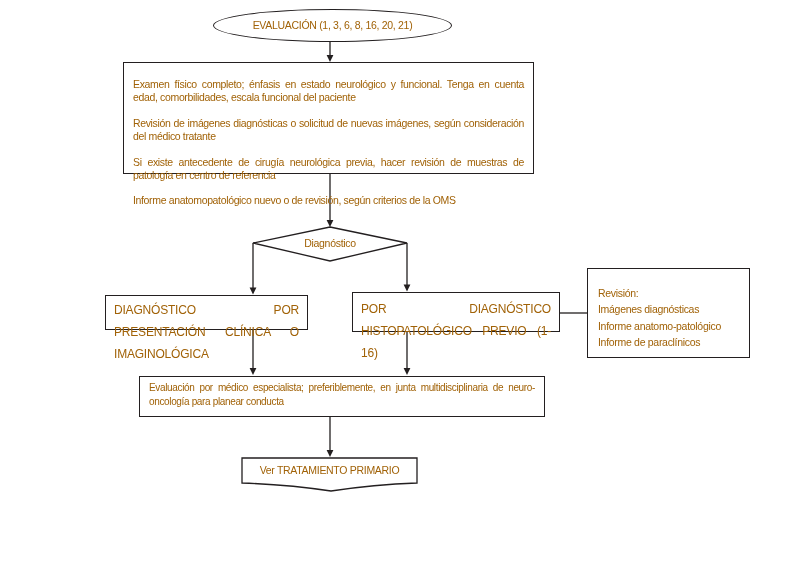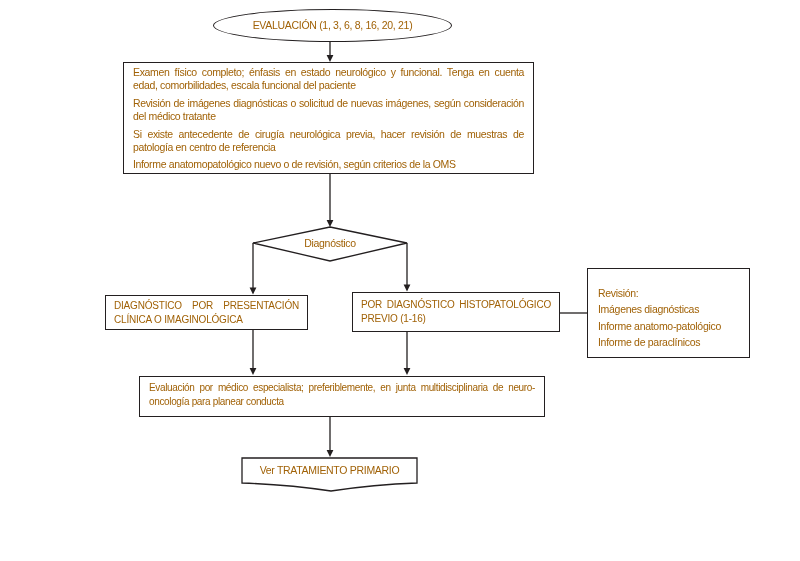--- a/index.html
+++ b/index.html
@@ -40,31 +40,31 @@
     border-radius: 50%;
     display: flex; align-items: center; justify-content: center;
     text-align: center;
     white-space: nowrap;
   }
   .exam-box {
     left: 123px; top: 62px; width: 411px; height: 112px;
     padding: 3px 9px 0 9px;
   }
   .exam-box p {
-    margin: 0 0 4px 0;
+    margin: 12px 0 4px 0;
     text-align: justify;
     font-size: 10.5px;
     letter-spacing: -0.35px;
     line-height: 13.4px;
   }
   .branch {
     text-transform: none;
-    font-size: 10px;
+    font-size: 12px;
     letter-spacing: -0.2px;
-    line-height: 14px;
+    line-height: 22px;
     text-align: justify;
   }
   .branch-left {
     left: 105px; top: 295px; width: 203px; height: 35px;
     padding: 3px 8px;
   }
   .branch-right {
     left: 352px; top: 292px; width: 208px; height: 40px;
     padding: 5px 8px;
   }

